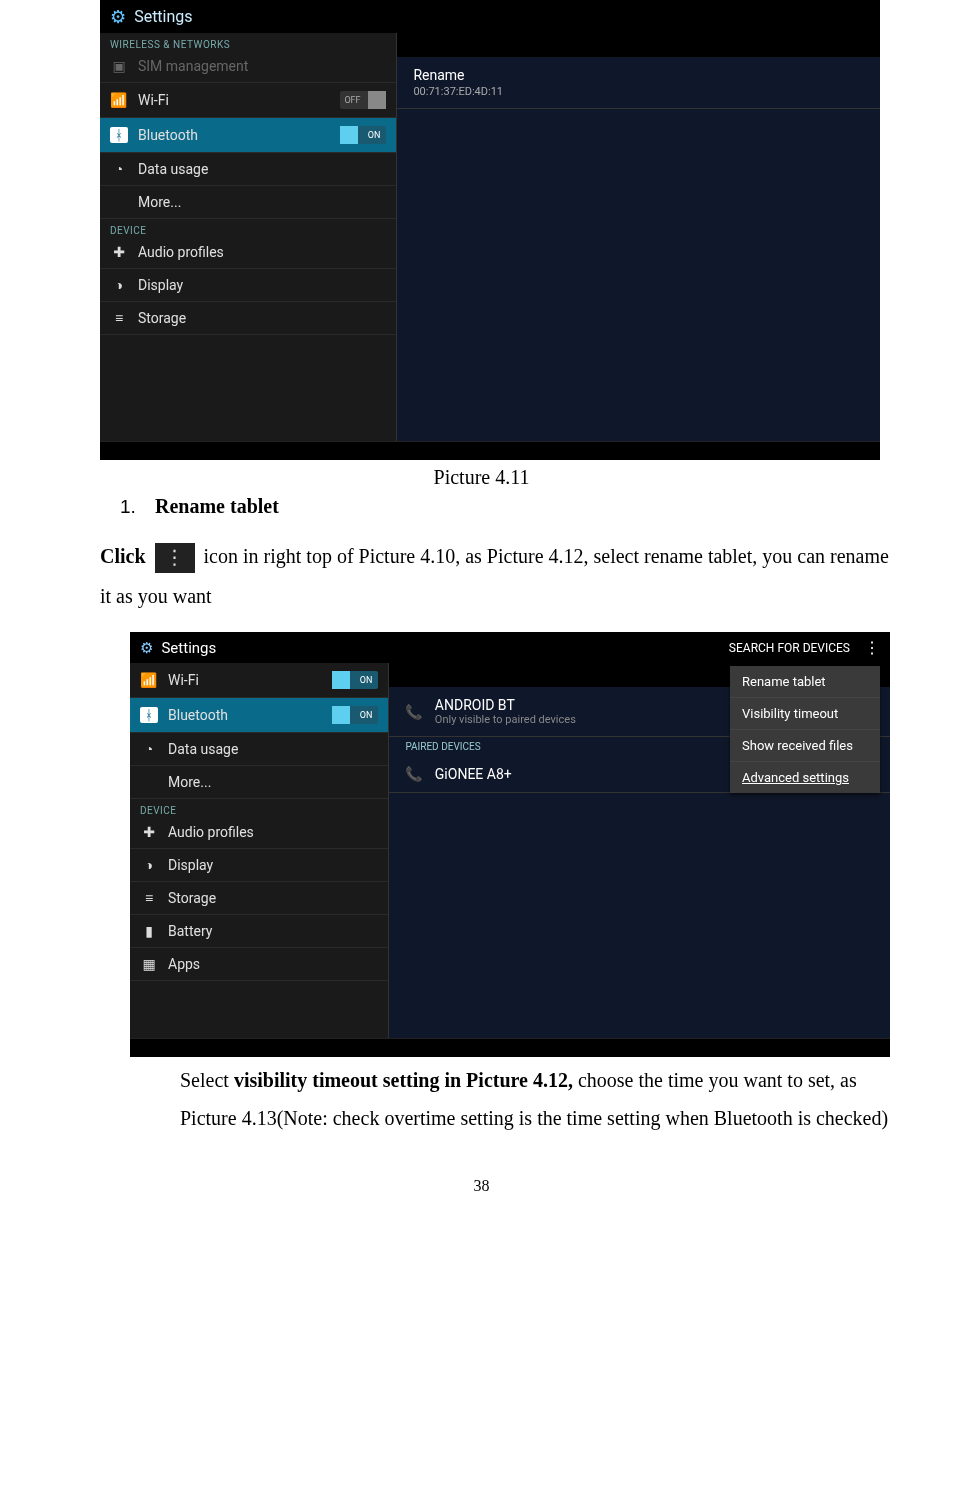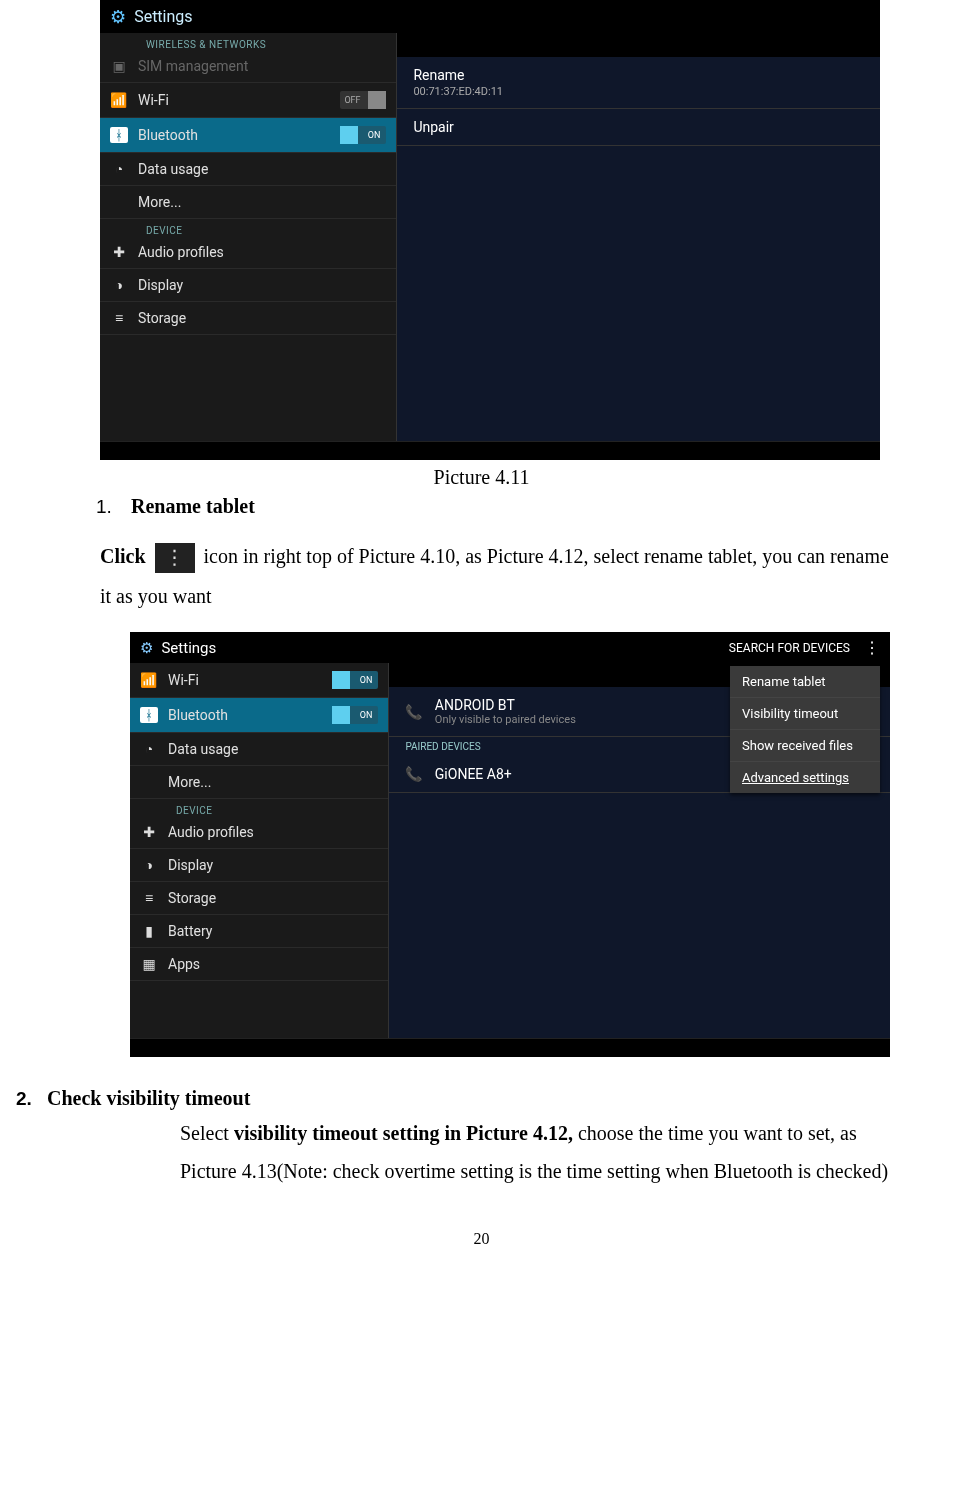--- a/index.html
+++ b/index.html
@@ -40,21 +40,20 @@
     font-size: 14px;
     border-right: 1px solid #333;
     display: flex;
     flex-direction: column;
   }
   .section-head {
     color: #7aa;
     font-size: 10px;
     letter-spacing: 0.5px;
     padding: 6px 10px 0 10px;
-    margin-left: 36px;
   }
   .row {
     display: flex;
     align-items: center;
     padding: 8px 10px;
     gap: 10px;
     border-bottom: 1px solid #2a2a2a;
   }
   .row .icon-slot {
     width: 18px;
@@ -169,21 +168,21 @@
   .caption {
     text-align: center;
     font-weight: normal;
     font-size: 20px;
     margin: 6px 0;
   }
   .caption412 { text-align: left; margin-left: 330px; }
   .doc-text { font-size: 20px; }
   .bt-heading { font-weight: bold; margin-left: 90px; margin-top: 4px; }
   .list-item {
-    margin-left: 86px;
+    margin-left: 110px;
     margin-top: 6px;
   }
   .list-item .num { display: inline-block; width: 30px; font-family: Arial, sans-serif; font-size: 19px; }
   .list-item .lbl { font-weight: bold; }
   .para1 {
     margin: 18px 0 0 90px;
     line-height: 2.0;
     width: 800px;
   }
   .inline-icon {
@@ -285,23 +284,20 @@
         <div class="row">
           <span class="icon-slot">≡</span>
           <span>Storage</span>
         </div>
       </div>
 
       <div class="right-pane">
         <div class="r-row">
           <div>Rename</div>
           <div class="sub">00:71:37:ED:4D:11</div>
-        </div>
-        <div class="r-row">
-          <span>Unpair</span>
         </div>
       </div>
     </div>
     <div class="bottom-bar"></div>
   </div>
 
   <div class="caption doc-text">Picture 4.11</div>
 
 
   <div class="doc-text list-item">
@@ -389,25 +385,21 @@
         <div class="device-row">
           <span class="ph-icon">📞</span>
           <span>GiONEE A8+</span>
         </div>
       </div>
     </div>
     <div class="bottom-bar"></div>
   </div>
 
 
-  <div class="sec2-head">
-    <span class="sec2-num">2.</span>
-    <span>Check visibility timeout</span>
-  </div>
 
   <div class="sec2-body">
     <span>Select </span>
     <b><span>visibility timeout setting in Picture 4.12,</span></b>
     <span> choose the time you want to set, as Picture 4.13(Note: check overtime setting is the time setting when Bluetooth is checked)</span>
   </div>
 
-  <div class="page-num">20</div>
+  <div class="page-num">38</div>
 </div>
 
 </body></html>

